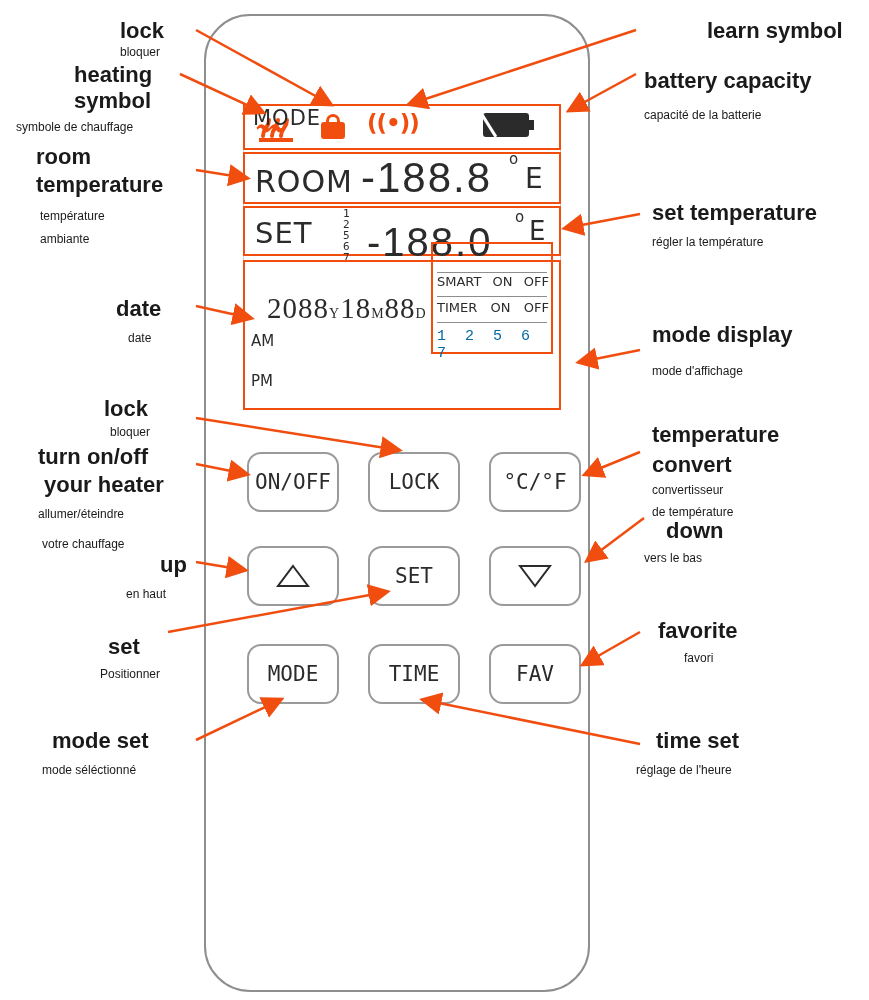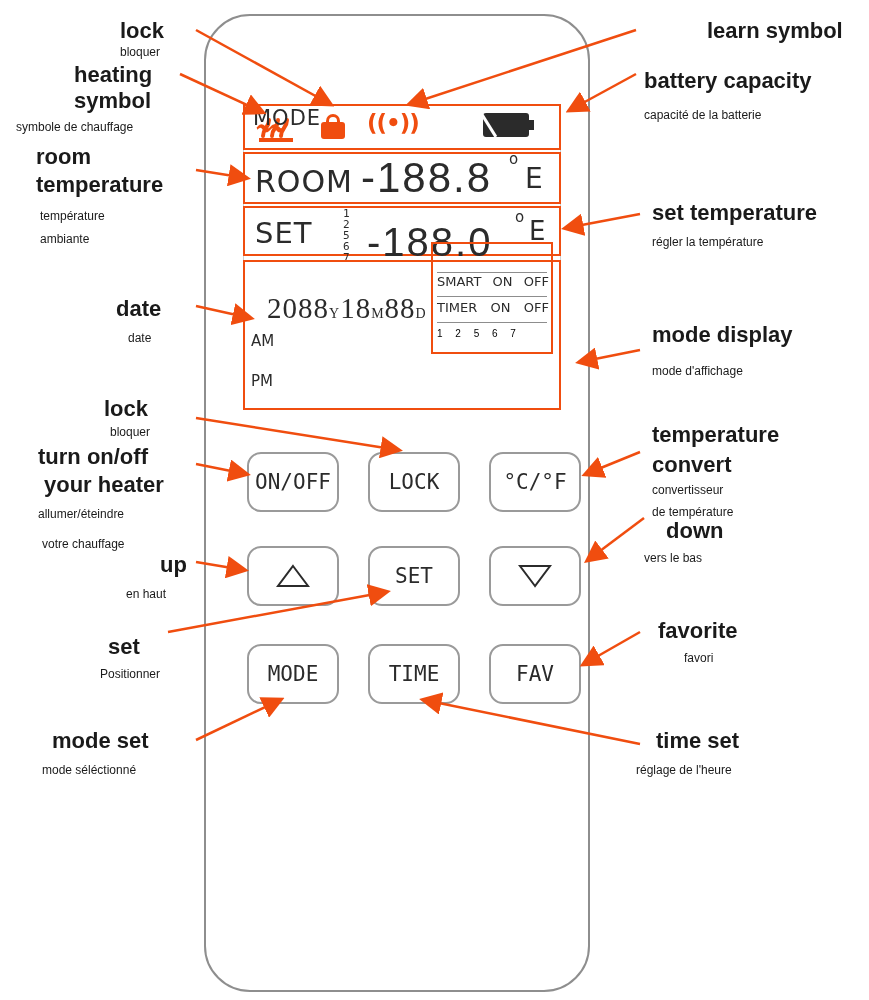--- a/index.html
+++ b/index.html
@@ -151,22 +151,22 @@
   }
   .mode-line {
     position: absolute; left: 6px;
     font-family: "DejaVu Sans", sans-serif;
     font-size: 13px; color: #2b2b2b;
     width: 112px;
     display: flex; justify-content: space-between;
   }
   .mode-nums {
     position: absolute; left: 6px; top: 88px;
-    font-family: Liberation Sans, sans-serif;
-    font-size: 10px; color: #000000; letter-spacing: 5px;
+    font-family: Liberation Mono, monospace;
+    font-size: 15px; color: #0369a1; letter-spacing: 5px;
   }
   .hrule {
     position: absolute; background: #8d8d8d; height: 1px;
   }
   
   .btn {
     position: absolute;
     width: 92px; height: 60px;
     border: 2px solid #9a9a9a;
     border-radius: 14px;

